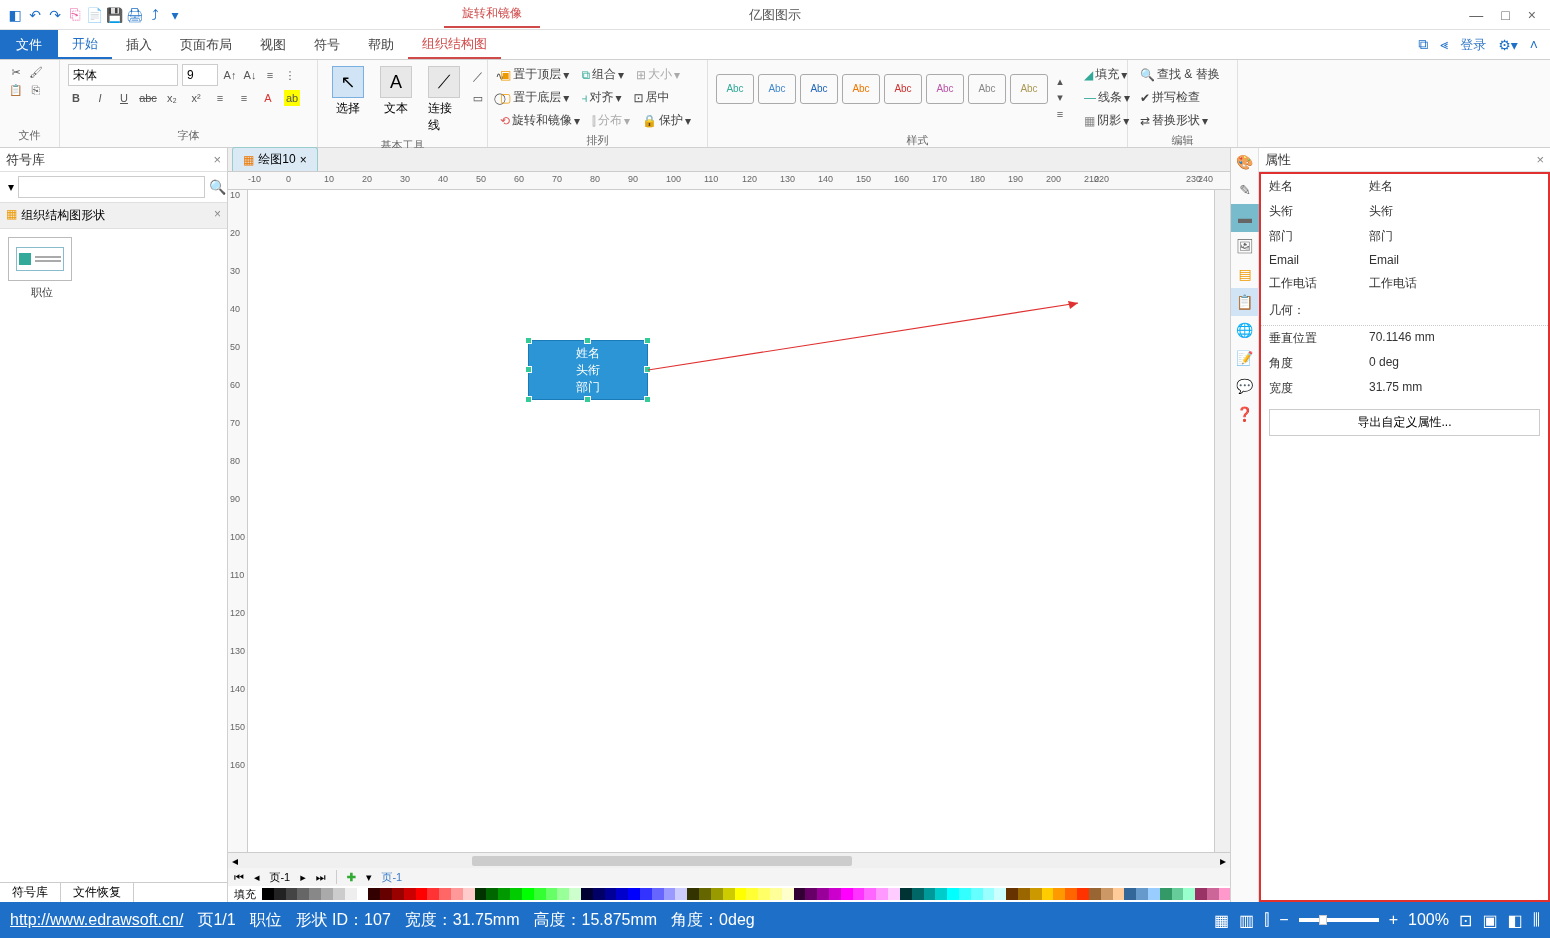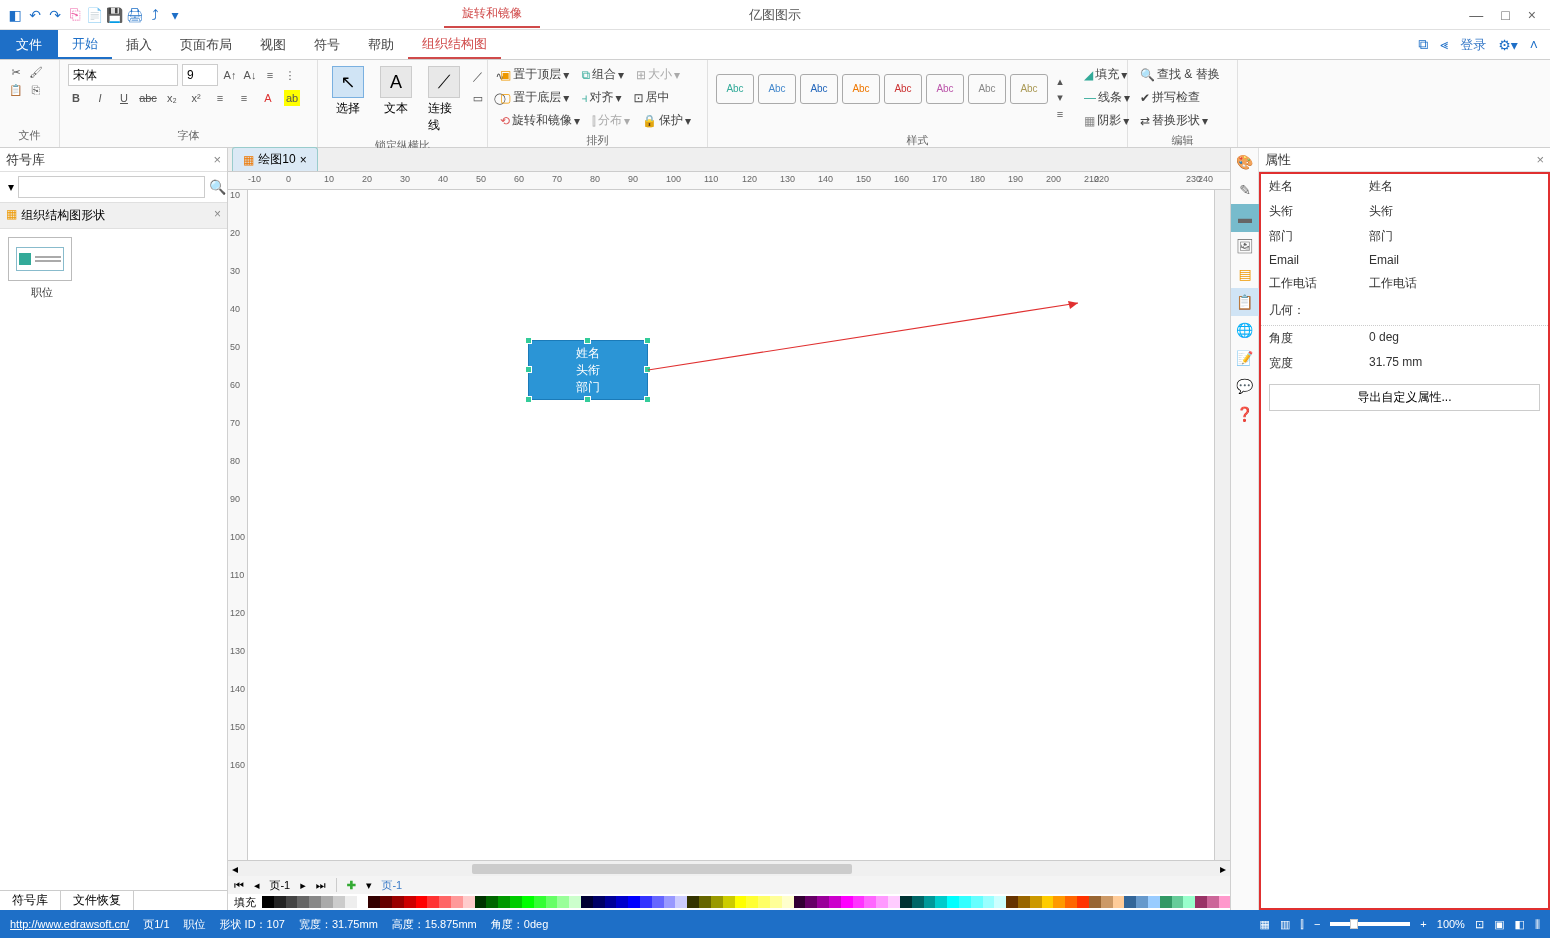--- a/index.html
+++ b/index.html
@@ -86,21 +86,21 @@
 
 
 .bottom-tabs { height: 20px; border-top: 1px solid #ccc; display: flex; align-items: center; font-size: 12px; }
 .btab { padding: 2px 12px; border-right: 1px solid #ccc; }
 .page-bar { height: 18px; background: #f4f4f4; display: flex; align-items: center; font-size: 11px; padding: 0 6px; gap: 10px; }
 .page-bar .plus { color: #3a3; font-weight: bold; }
 .color-bar { height: 16px; display: flex; align-items: center; }
 .color-label { font-size: 11px; padding: 0 6px; }
 .color-strip { flex: 1; height: 12px; display: flex; }
 .color-strip span { flex: 1; }
-.status-bar { height: 28px; background: #1e6fc7; color: #fff; display: flex; align-items: center; font-size: 11px; padding: 0 10px; gap: 14px; }
+.status-bar { height: 36px; background: #1e6fc7; color: #fff; display: flex; align-items: center; font-size: 16px; padding: 0 10px; gap: 14px; }
 .status-bar a { color: #fff; text-decoration: underline; }
 .status-right { margin-left: auto; display: flex; align-items: center; gap: 10px; }
 .zoom-slider { width: 80px; height: 4px; background: #fff; position: relative; }
 .zoom-thumb { position: absolute; left: 20px; top: -3px; width: 8px; height: 10px; background: #fff; border: 1px solid #ccc; }
 </style>
 </head>
 <body>
 
 <div class="titlebar">
   <div class="qat">
@@ -200,21 +200,21 @@
         <div style="display:flex;gap:6px;">
             <span class="mini-ico">／</span>
             <span class="mini-ico">∿</span>
           </div>
         <div style="display:flex;gap:6px;">
             <span class="mini-ico">▭</span>
             <span class="mini-ico">◯</span>
           </div>
       </div>
     </div>
-    <div class="rgroup-label">锁定纵横比</div>
+    <div class="rgroup-label">基本工具</div>
   </div>
 
   <div class="rgroup" style="width:220px;">
     <div class="rgroup-content" style="flex-direction:column;gap:2px;">
       <div style="display:flex;gap:4px;">
         <div class="rbtn"><span style="color:#e90;">▣</span><span class="txt">置于顶层</span>▾</div>
         <div class="rbtn"><span style="color:#3a9;">⧉</span><span class="txt">组合</span>▾</div>
         <div class="rbtn" style="color:#aaa;"><span>⊞</span><span class="txt">大小</span>▾</div>
       </div>
       <div style="display:flex;gap:4px;">
@@ -533,20 +533,24 @@
         <div class="prop-row">
             <div class="prop-label">Email</div>
             <div class="prop-value">Email</div>
           </div>
         <div class="prop-row">
             <div class="prop-label">工作电话</div>
             <div class="prop-value">工作电话</div>
           </div>
         <div class="prop-section-title">几何：</div>
         <div class="prop-row">
+            <div class="prop-label">垂直位置</div>
+            <div class="prop-value">70.1146 mm</div>
+          </div>
+        <div class="prop-row">
             <div class="prop-label">角度</div>
             <div class="prop-value">0 deg</div>
           </div>
         <div class="prop-row">
             <div class="prop-label">宽度</div>
             <div class="prop-value">31.75 mm</div>
           </div>
         <div class="export-btn">导出自定义属性...</div>
       </div>
     </div>

